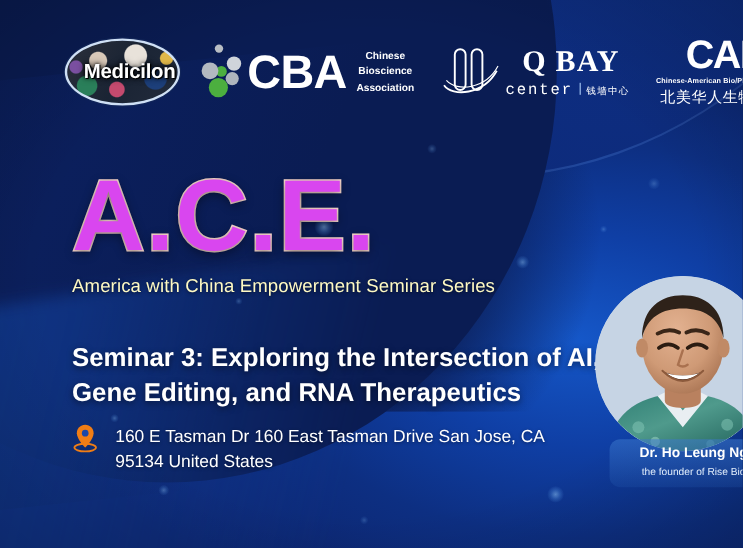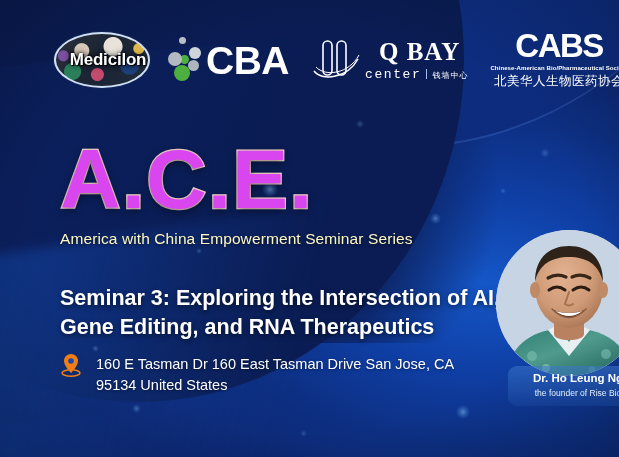--- a/index.html
+++ b/index.html
@@ -418,20 +418,25 @@
     <div class="logo-cba">
       <span class="cba-dots">
         <i style="left:13px; top:1px;  width:7px;  height:7px;  background:#b9bec4;"></i>
         <i style="left:23px; top:11px; width:12px; height:12px; background:#cfd4da;"></i>
         <i style="left:14px; top:19px; width:9px;  height:9px;  background:#4caf3f;"></i>
         <i style="left:2px;  top:16px; width:14px; height:14px; background:#b3b9c0;"></i>
         <i style="left:22px; top:24px; width:11px; height:11px; background:#aeb5bd;"></i>
         <i style="left:8px;  top:29px; width:16px; height:16px; background:#4caf3f;"></i>
       </span>
       <span class="cba-text">CBA</span>
+      <span class="cba-sub">
+        <div>Chinese</div>
+        <div>Bioscience</div>
+        <div>Association</div>
+      </span>
     </div>
 
     <div class="logo-qbay">
       <span class="qb-mark">
         <svg width="48" height="46" viewBox="0 0 48 46">
           <rect x="10" y="4" width="9" height="34" rx="4.5" fill="none" stroke="#ffffff" stroke-width="1.6"></rect>
           <rect x="24" y="4" width="9" height="34" rx="4.5" fill="none" stroke="#ffffff" stroke-width="1.6"></rect>
           <path d="M1 34 C8 44 34 42 45 22" fill="none" stroke="#ffffff" stroke-width="1.5"></path>
           <path d="M3 30 C12 40 36 37 46 18" fill="none" stroke="#ffffff" stroke-width="1"></path>
         </svg>

